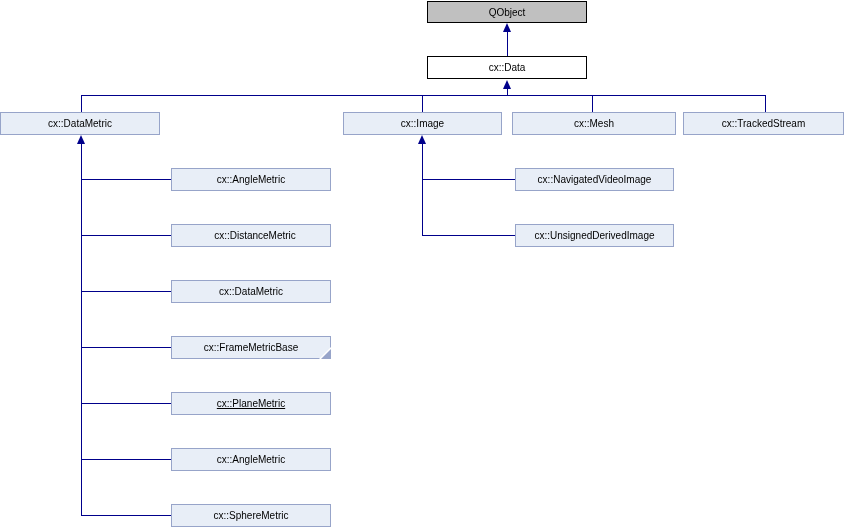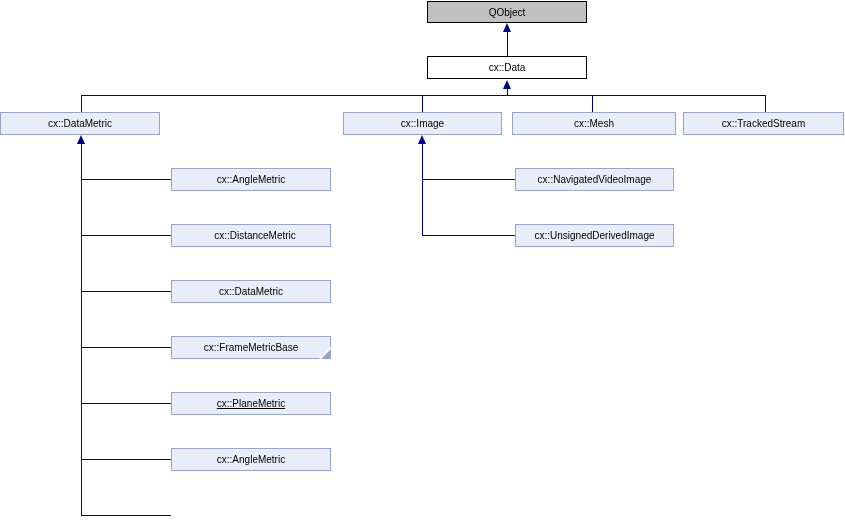--- a/index.html
+++ b/index.html
@@ -105,18 +105,19 @@
   <div class="node" style="left:171px;top:336px;width:160px;">
     <span>cx::FrameMetricBase</span>
     <span class="fold-cut"></span>
     <span class="fold"></span>
   </div>
 
   <div class="node" style="left:171px;top:392px;width:160px;text-decoration:underline;">cx::PlaneMetric</div>
 
   <div class="node" style="left:171px;top:448px;width:160px;">cx::AngleMetric</div>
 
+  <div class="node" style="left:171px;top:504px;width:160px;">cx::SphereMetric</div>
 
   <div class="node" style="left:515px;top:168px;width:159px;">cx::NavigatedVideoImage</div>
 
   <div class="node" style="left:515px;top:224px;width:159px;">cx::UnsignedDerivedImage</div>
 
 </div>
 
 </body></html>

